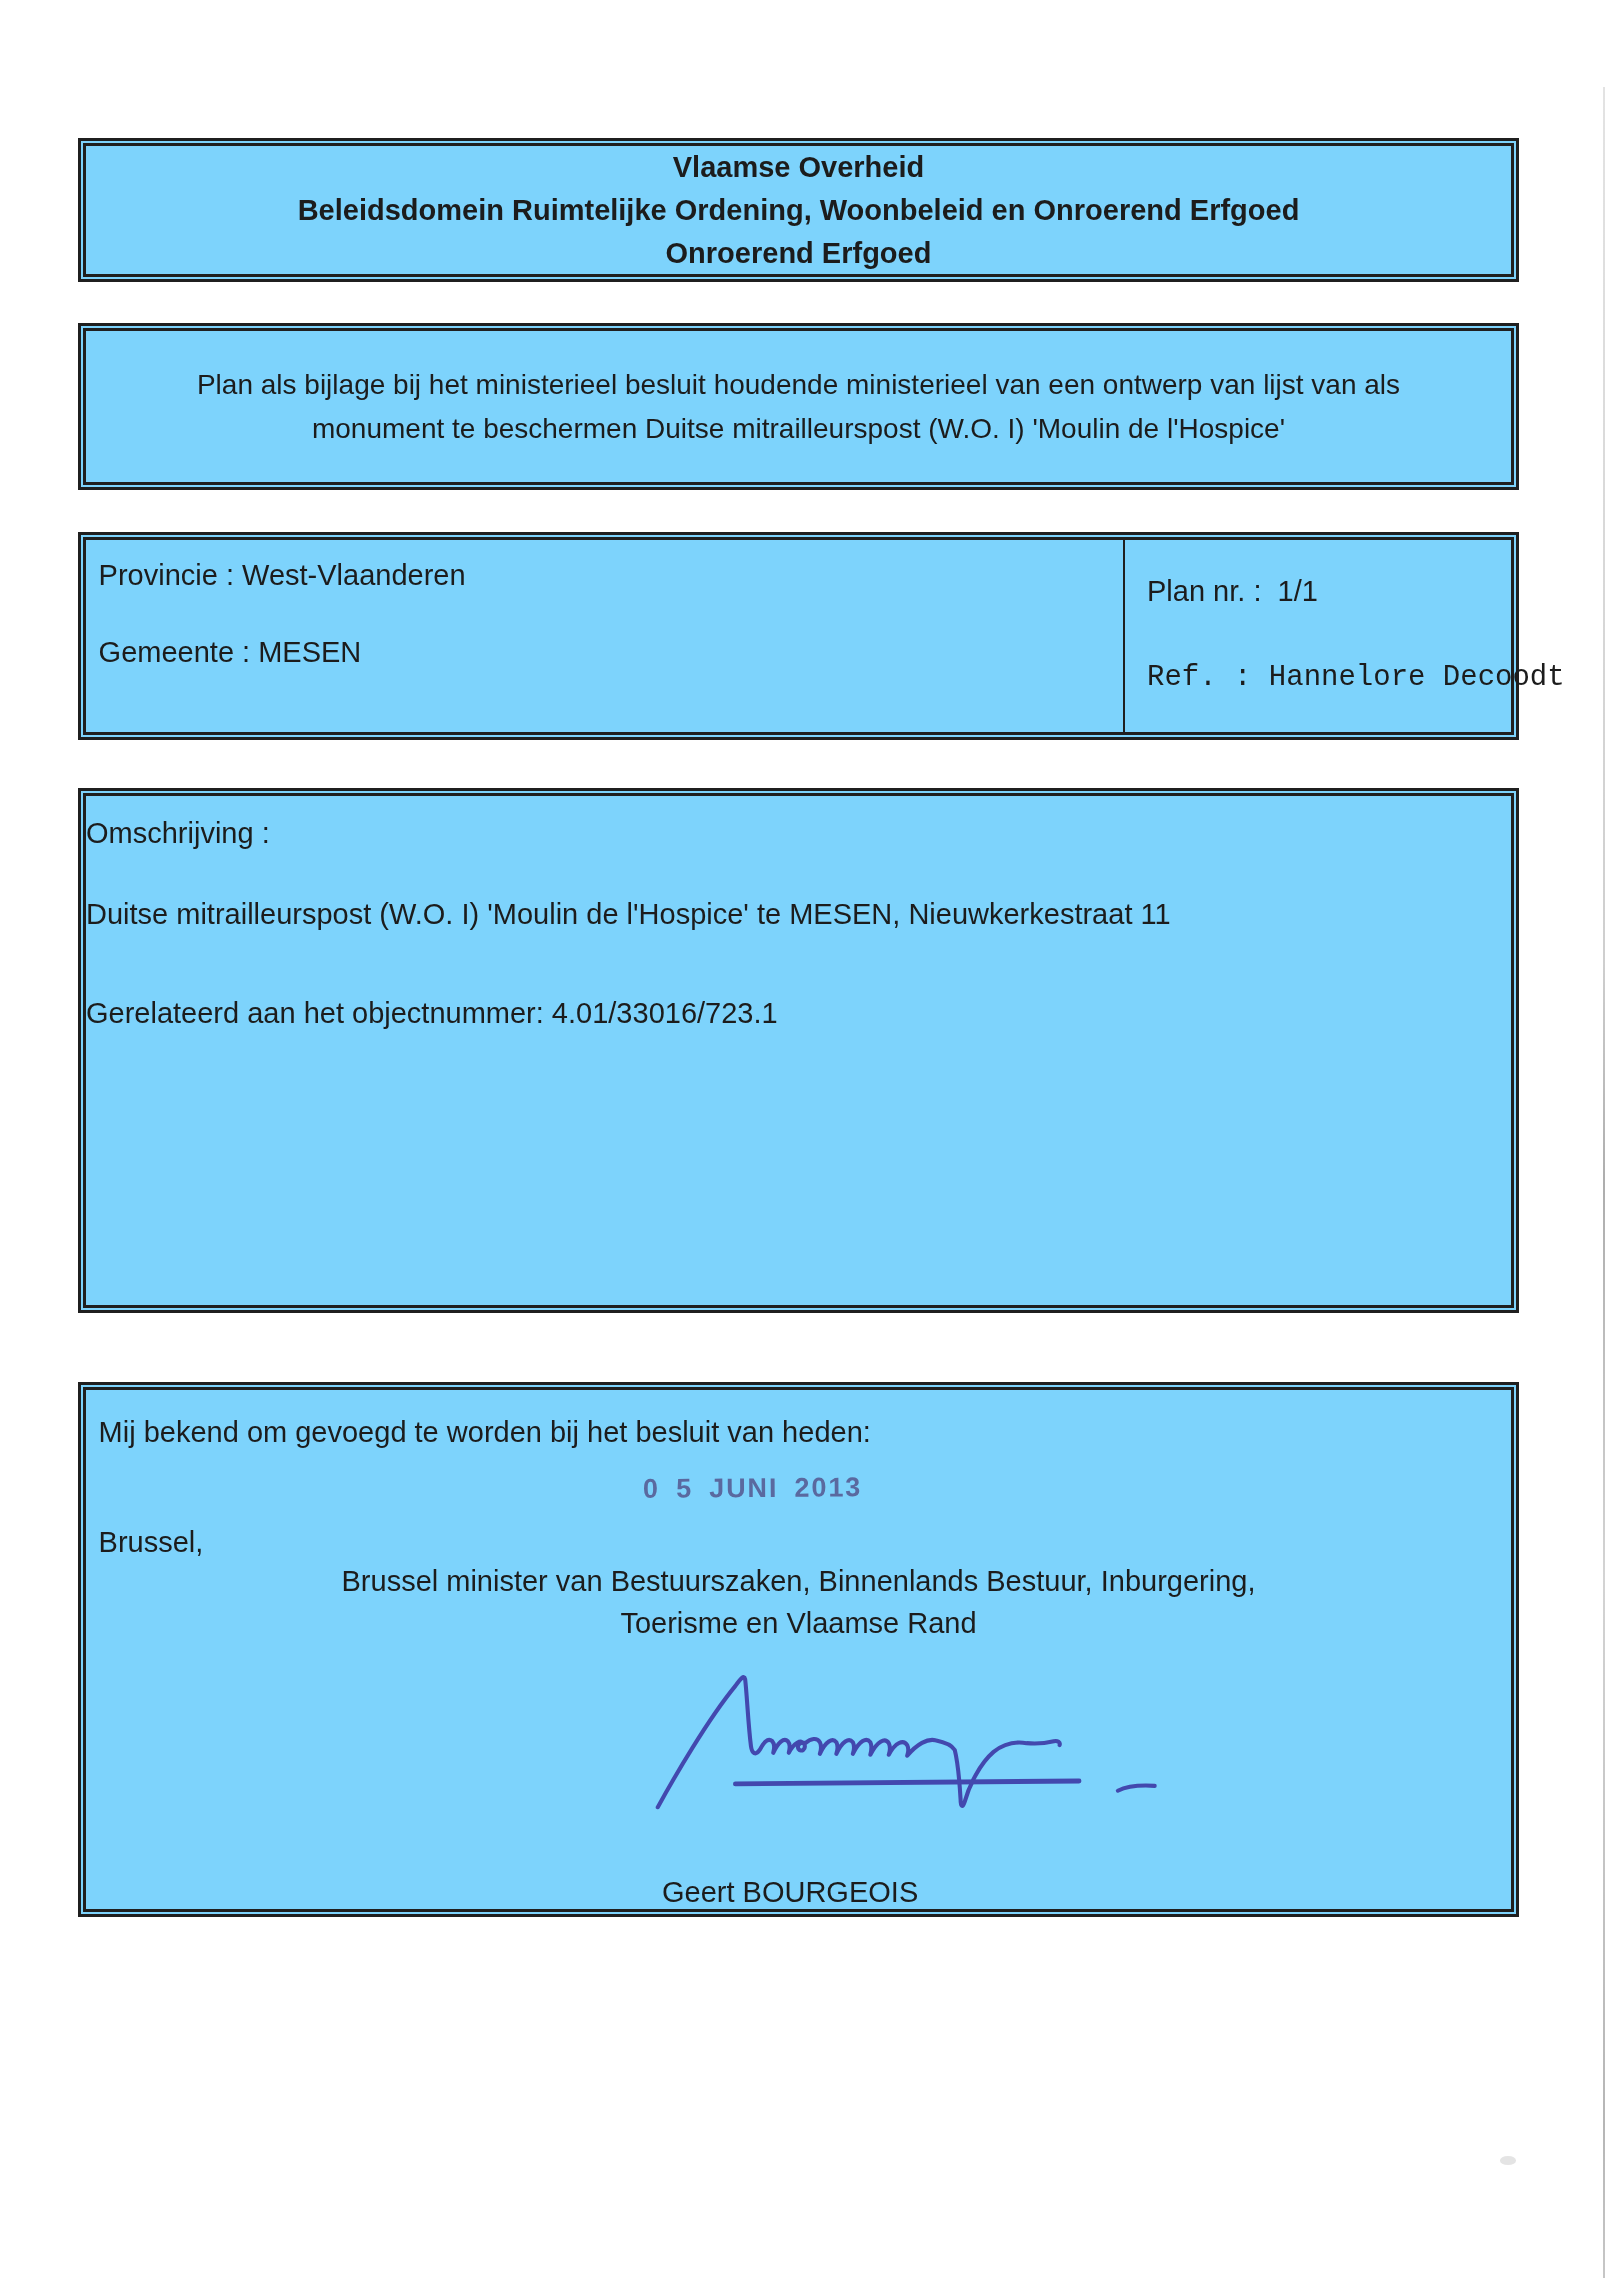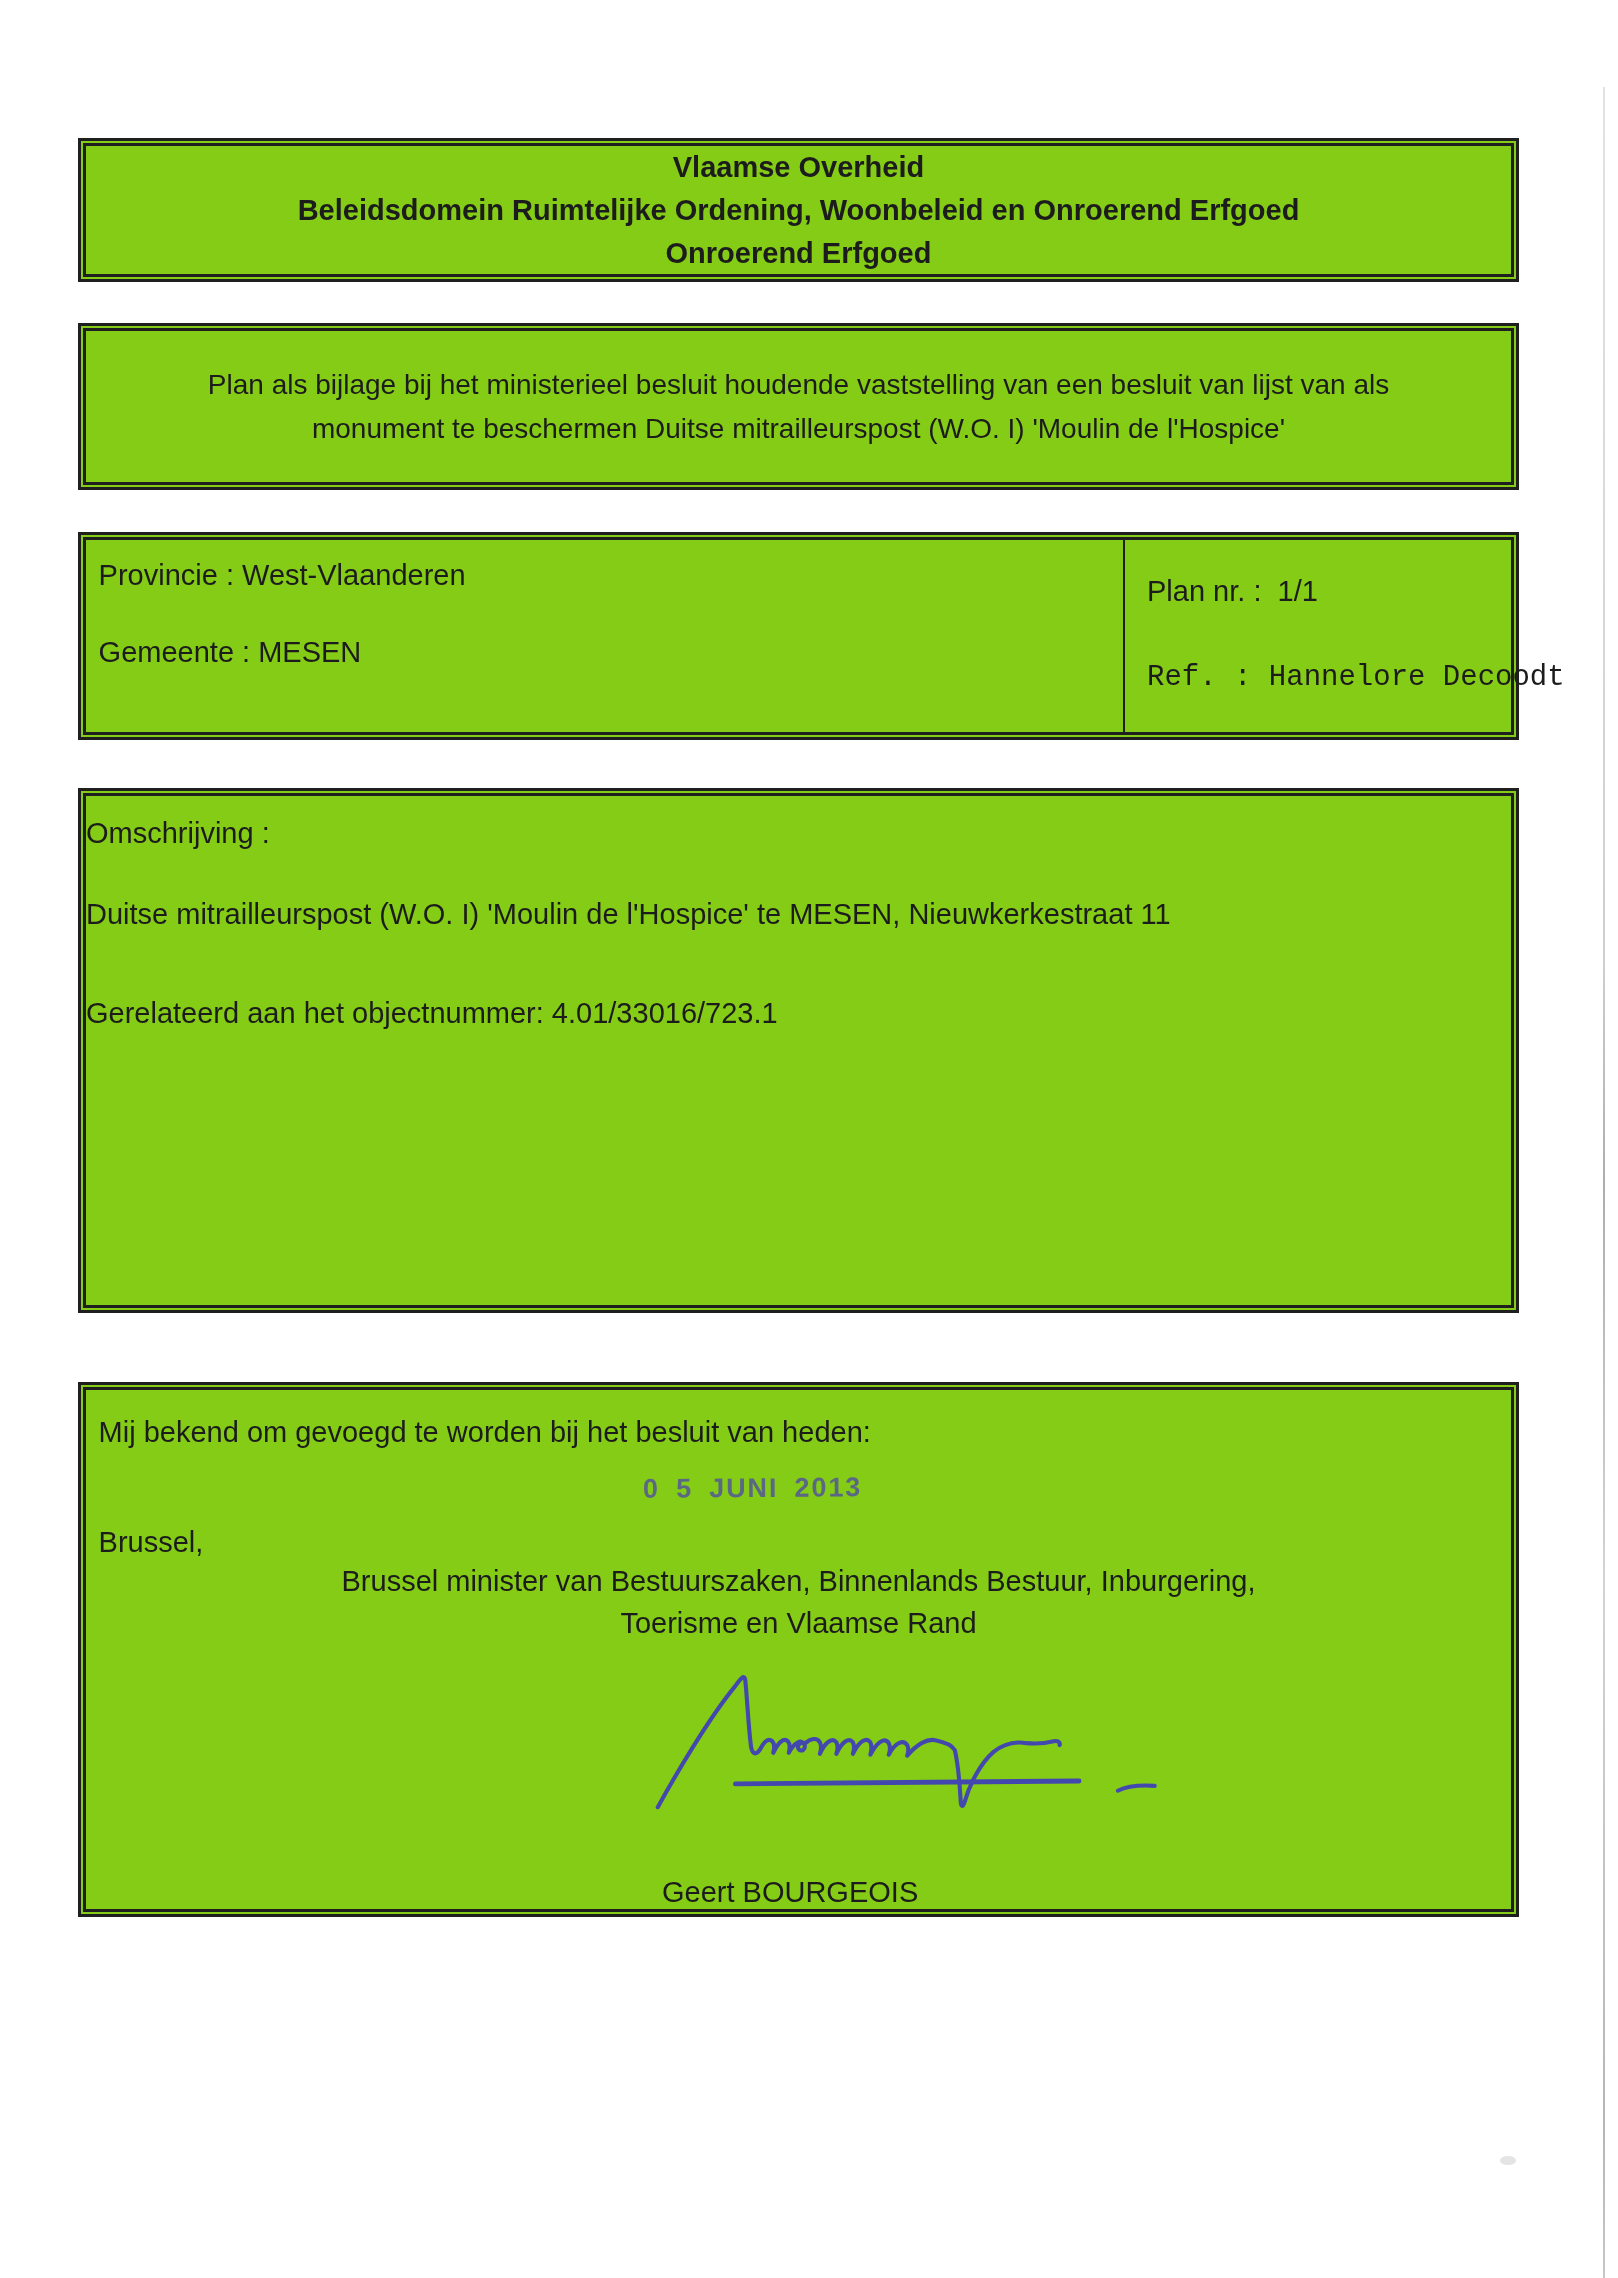--- a/index.html
+++ b/index.html
@@ -9,21 +9,21 @@
     background:#ffffff;
     font-family:"Liberation Sans", sans-serif;
     color:#1c1c1c;
     overflow:hidden;
   }
   .docbox{
     position:absolute;
     left:78px;width:1441px;
     border:8.7px double #1f1f1f;
     box-sizing:border-box;
-    background:#84cc16;
+    background:#7dd3fc;
   }
   .txt{font-size:29px;line-height:43px;color:#1c1c1c;}
   
   .box1{top:138px;height:144px;display:flex;flex-direction:column;justify-content:center;align-items:center;text-align:center;}
   .box1 .h-line{font-weight:bold;font-size:29px;line-height:43px;}
   
   .box2{top:323px;height:167px;display:flex;flex-direction:column;justify-content:center;align-items:center;text-align:center;}
   .box2 .t-line{font-size:28px;line-height:44px;}
   
   .box3{top:532px;height:208px;}
@@ -60,21 +60,21 @@
   <div class="smudge s1"></div>
   <div class="smudge s2"></div>
 
   <section class="docbox box1">
     <div class="h-line">Vlaamse Overheid</div>
     <div class="h-line">Beleidsdomein Ruimtelijke Ordening, Woonbeleid en Onroerend Erfgoed</div>
     <div class="h-line">Onroerend Erfgoed</div>
   </section>
 
   <section class="docbox box2">
-    <div class="t-line">Plan als bijlage bij het ministerieel besluit houdende vaststelling van een besluit van lijst van als</div>
+    <div class="t-line">Plan als bijlage bij het ministerieel besluit houdende ministerieel van een ontwerp van lijst van als</div>
     <div class="t-line">monument te beschermen Duitse mitrailleurspost (W.O. I) 'Moulin de l'Hospice'</div>
   </section>
 
   <section class="docbox box3">
     <div class="divider"></div>
     <div class="cell-line txt" style="left:12.6px;top:13.6px;">Provincie : West-Vlaanderen</div>
     <div class="cell-line txt" style="left:12.6px;top:91px;">Gemeente : MESEN</div>
     <div class="cell-line txt" style="left:1061px;top:30px;">Plan nr. :  1/1</div>
     <div class="cell-line txt" style="left:1061px;top:116px;font-family:Liberation Mono, monospace;">Ref. : Hannelore Decoodt</div>
   </section>

